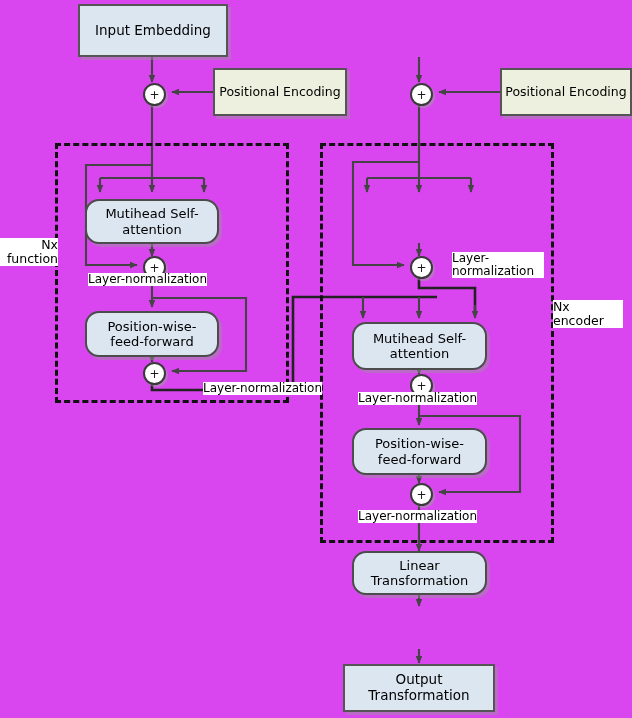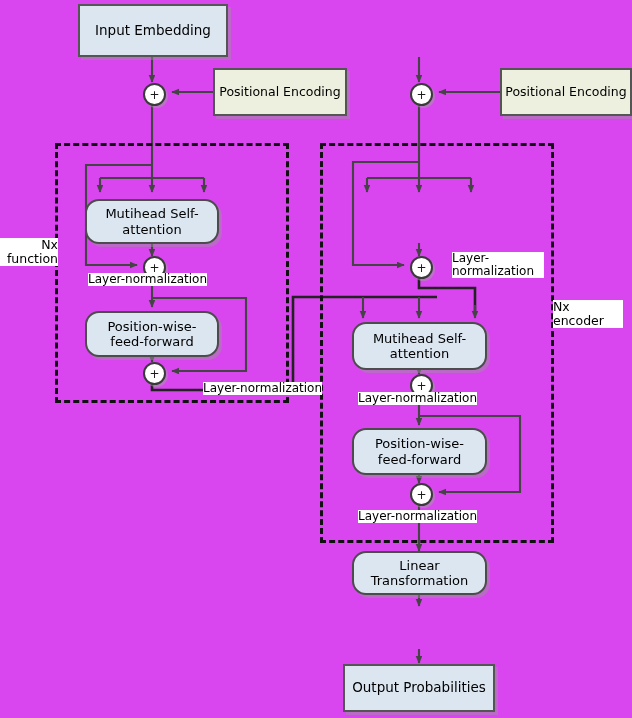--- a/index.html
+++ b/index.html
@@ -144,21 +144,21 @@
   <div class="node round" style="left:352px;top:428px;width:135px;height:47px;font-size:13px;padding:0 8px;">
     <span>Position-wise-feed-forward</span>
   </div>
 
   <div class="node round" style="left:352px;top:551px;width:135px;height:44px;font-size:13px;padding:0 8px;">
     <span>Linear Transformation</span>
   </div>
 
 
   <div class="node rect" style="left:343px;top:664px;width:152px;height:48px;font-size:13.5px;">
-    <span>Output Probabilities</span>
+    <span>Output Transformation</span>
   </div>
 
   <div class="plus" style="left:143px;top:83px;">
     <span>+</span>
   </div>
   <div class="plus" style="left:143px;top:256px;">
     <span>+</span>
   </div>
   <div class="plus" style="left:143px;top:362px;">
     <span>+</span>

